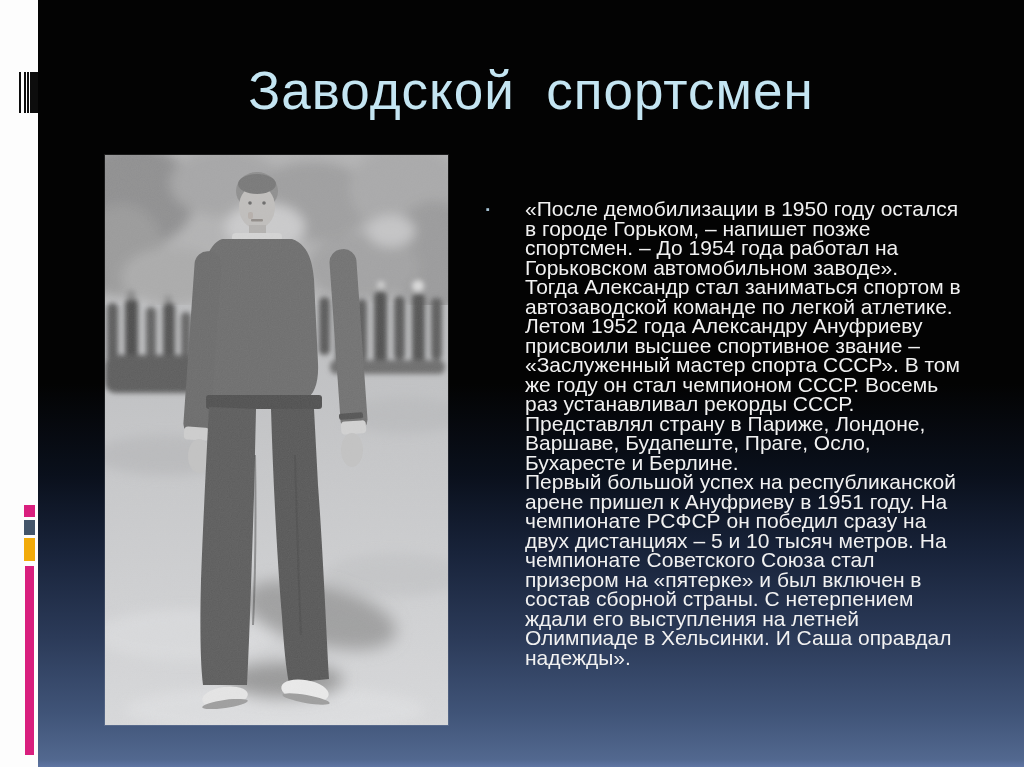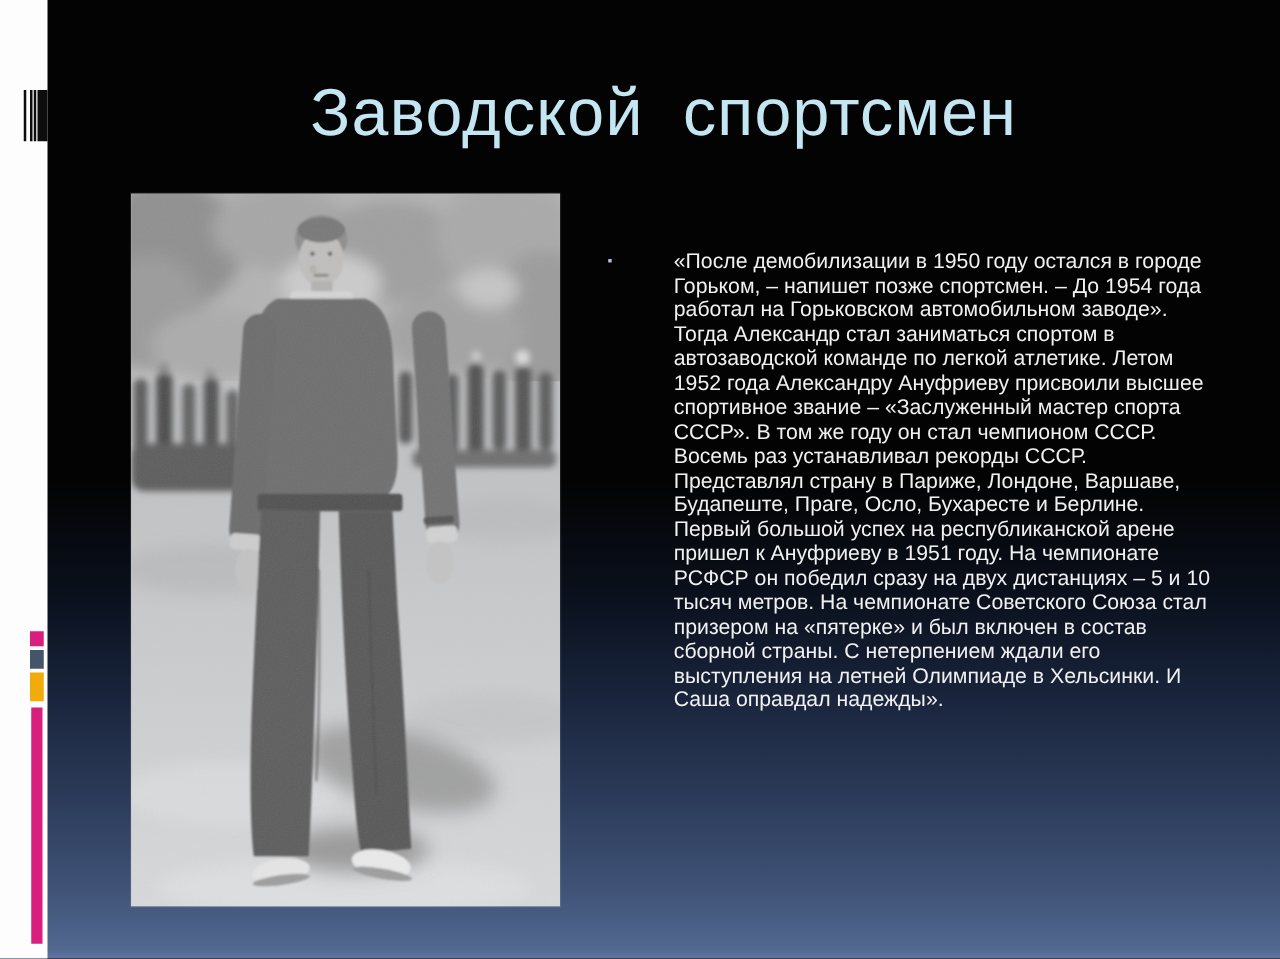--- a/index.html
+++ b/index.html
@@ -36,23 +36,22 @@
     background:#c8c8c8;
   }
   .photo svg { display:block; width:100%; height:100%; }
   
   .bullet-item { position:absolute; left:486px; top:199px; width:486px; display:flex; align-items:flex-start; }
   .bullet-marker {
     flex:0 0 39px; color:#a9c6d8; font-size:11px; line-height:19.5px;
     transform:translateY(1px);
   }
   .bullet-text {
-    flex:1 1 auto; max-width:438px; color:#f1f1f1; font-size:17px; line-height:19.5px;
+    flex:1 1 auto; max-width:438px; color:#f1f1f1; font-size:21px; line-height:19.5px;
     white-space:pre-line;
-    margin-left:14px;
   }
 </style>
 </head>
 <body>
 
 <div class="slide">
 
   <div class="left-strip">
     <div class="barcode">
       <i class="b1" style="background-color: rgb(13, 13, 13);"></i>

